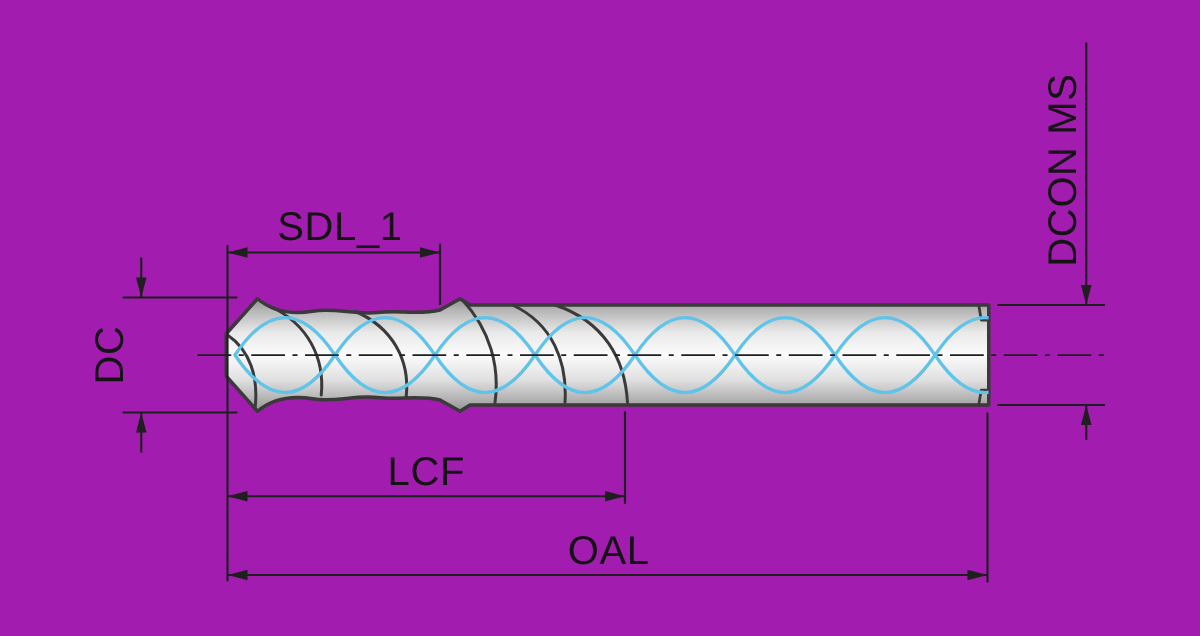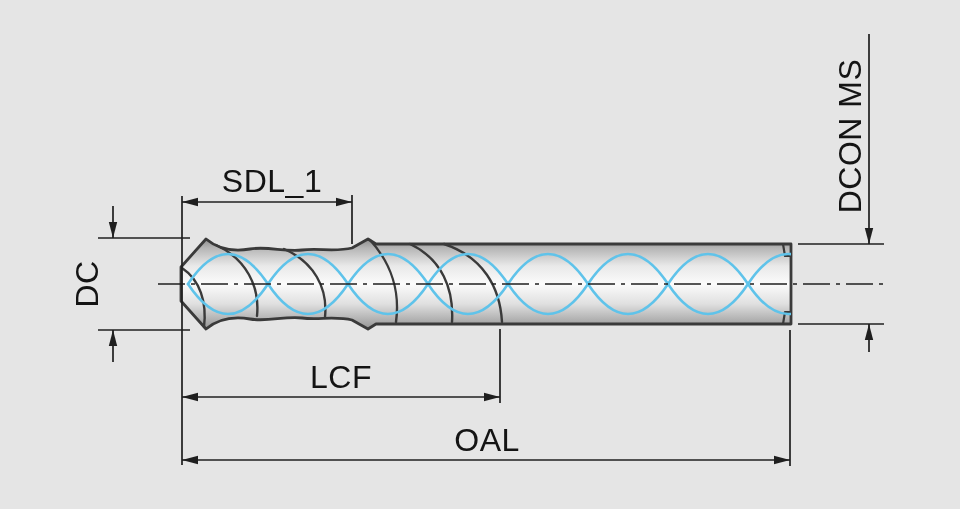--- a/index.html
+++ b/index.html
@@ -5,21 +5,21 @@
   html, body {
     margin: 0;
     padding: 0;
     background: #ffffff;
     font-family: "Liberation Sans", sans-serif;
   }
   .canvas {
     position: relative;
     width: 960px;
     height: 509px;
-    background: #e5e5e5;
+    background: #a21caf;
     overflow: hidden;
   }
   svg { display: block; }
   .dim-label {
     font-family: "Liberation Sans", sans-serif;
     font-size: 32px;
     fill: #141414;
     letter-spacing: 0.5px;
   }
 </style>

